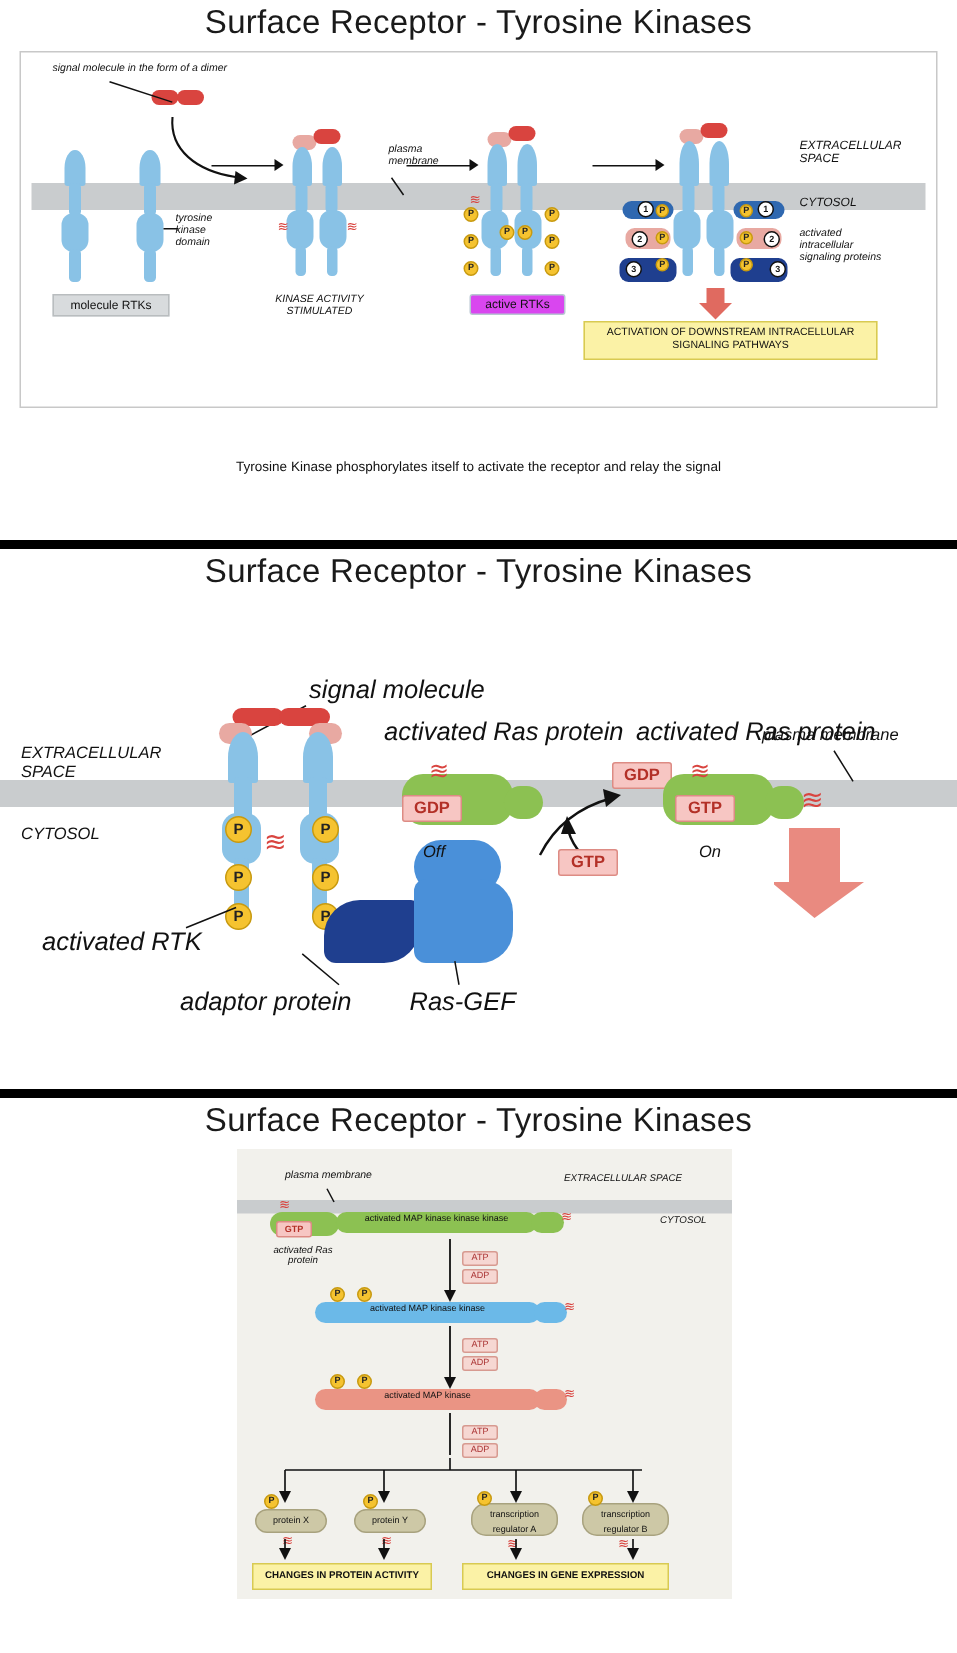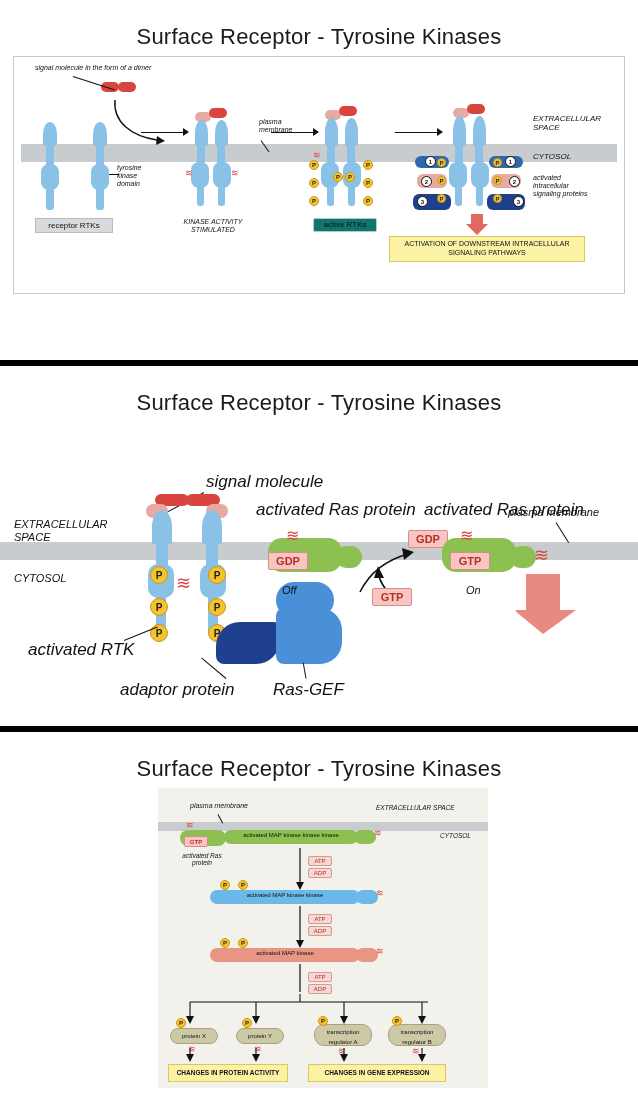--- a/index.html
+++ b/index.html
@@ -24,21 +24,21 @@
     overflow: hidden;
   }
   .slide-1 { height: 360px; }
   .slide-2 { height: 360px; }
   .slide-3 { height: 370px; }
 
   .slide-title {
     text-align: center;
     font-size: 22px;
     color: #1a1a1a;
-    padding-top: 24px;
+    padding-top: 2px;
     padding-bottom: 6px;
     font-weight: normal;
     letter-spacing: 0.2px;
   }
 
   
   .canvas {
     position: relative;
     margin: 0 auto;
     background: #fff;
@@ -234,21 +234,21 @@
       <div class="rtk-head" style="left:80px;top:66px;width:14px;height:24px;"></div>
       <div class="rtk-stalk" style="left:83px;top:88px;width:8px;height:22px;"></div>
       <div class="rtk-domain" style="left:78px;top:108px;width:18px;height:26px;border-radius:8px;"></div>
       <div class="rtk-stalk" style="left:83px;top:132px;width:8px;height:22px;"></div>
 
       <div class="lbl sm" style="left:104px;top:108px;">tyrosine
 kinase
 domain</div>
       <div class="leader" style="left:96px;top:118px;width:10px;"></div>
 
-      <div class="box-grey" style="left:22px;top:162px;width:78px;">receptor RTKs</div>
+      <div class="box-grey" style="left:22px;top:162px;width:78px;">molecule RTKs</div>
 
       <div class="arrow-line" style="left:128px;top:76px;width:44px;"></div>
       <div class="arrow-head" style="left:170px;top:72px;"></div>
 
       <div class="ligand-pale" style="left:182px;top:56px;width:16px;height:10px;border-radius:8px;"></div>
       <div class="ligand" style="left:196px;top:52px;width:18px;height:10px;border-radius:8px;"></div>
       <div class="rtk-head" style="left:182px;top:64px;width:13px;height:26px;"></div>
       <div class="rtk-head" style="left:202px;top:64px;width:13px;height:26px;"></div>
       <div class="rtk-stalk" style="left:184px;top:88px;width:8px;height:20px;"></div>
       <div class="rtk-stalk" style="left:204px;top:88px;width:8px;height:20px;"></div>
@@ -282,21 +282,21 @@
       <div class="pcirc" style="left:296px;top:104px;width:10px;height:10px;">P</div>
       <div class="pcirc" style="left:296px;top:122px;width:10px;height:10px;">P</div>
       <div class="pcirc" style="left:296px;top:140px;width:10px;height:10px;">P</div>
       <div class="pcirc" style="left:320px;top:116px;width:10px;height:10px;">P</div>
       <div class="pcirc" style="left:332px;top:116px;width:10px;height:10px;">P</div>
       <div class="pcirc" style="left:350px;top:104px;width:10px;height:10px;">P</div>
       <div class="pcirc" style="left:350px;top:122px;width:10px;height:10px;">P</div>
       <div class="pcirc" style="left:350px;top:140px;width:10px;height:10px;">P</div>
       <div class="spark" style="left:300px;top:94px;">≋</div>
 
-      <div class="box-pink" style="left:300px;top:162px;width:64px;height:14px;background:#0f766e;border-color:#b8c6d2;color:#111;font-weight:normal;">active RTKs</div>
+      <div class="box-pink" style="left:300px;top:162px;width:64px;height:14px;background:#d946ef;border-color:#b8c6d2;color:#111;font-weight:normal;">active RTKs</div>
 
       <div class="arrow-line" style="left:382px;top:76px;width:44px;"></div>
       <div class="arrow-head" style="left:424px;top:72px;"></div>
 
       <div class="ligand-pale" style="left:440px;top:52px;width:16px;height:10px;border-radius:8px;"></div>
       <div class="ligand" style="left:454px;top:48px;width:18px;height:10px;border-radius:8px;"></div>
       <div class="rtk-head" style="left:440px;top:60px;width:13px;height:30px;"></div>
       <div class="rtk-head" style="left:460px;top:60px;width:13px;height:30px;"></div>
       <div class="rtk-stalk" style="left:442px;top:88px;width:8px;height:20px;"></div>
       <div class="rtk-stalk" style="left:462px;top:88px;width:8px;height:20px;"></div>
@@ -333,20 +333,21 @@
 intracellular
 signaling proteins</div>
 
       <svg style="position:absolute;left:452px;top:158px;width:24px;height:22px;">
         <polygon points="6,0 18,0 18,10 23,10 12,21 1,10 6,10" fill="#e06a60"></polygon>
       </svg>
       <div class="box-yellow" style="left:376px;top:180px;width:196px;">ACTIVATION OF DOWNSTREAM
 INTRACELLULAR SIGNALING PATHWAYS</div>
     </div>
 
+    <div class="caption" style="top:306px;">Tyrosine Kinase phosphorylates itself to activate the receptor and relay the signal</div>
   </div>
 
   <div class="slide slide-2">
     <div class="slide-title">Surface Receptor - Tyrosine Kinases</div>
 
     <div class="canvas" style="width:638px;height:310px;">
 
       <div class="membrane" style="left:0;top:120px;width:638px;height:18px;"></div>
 
       <div class="lbl lg" style="left:14px;top:96px;">EXTRACELLULAR

